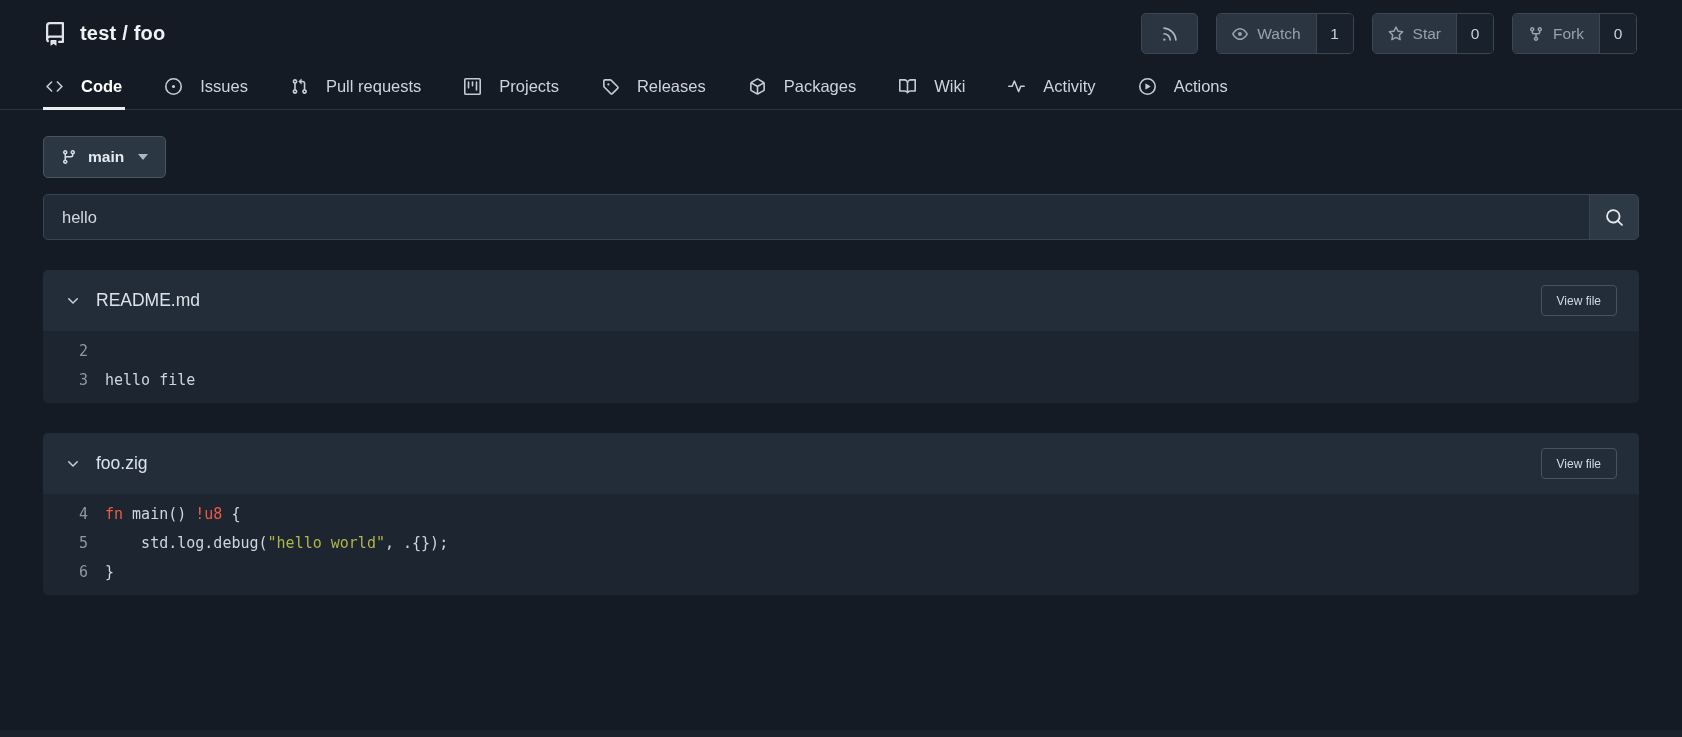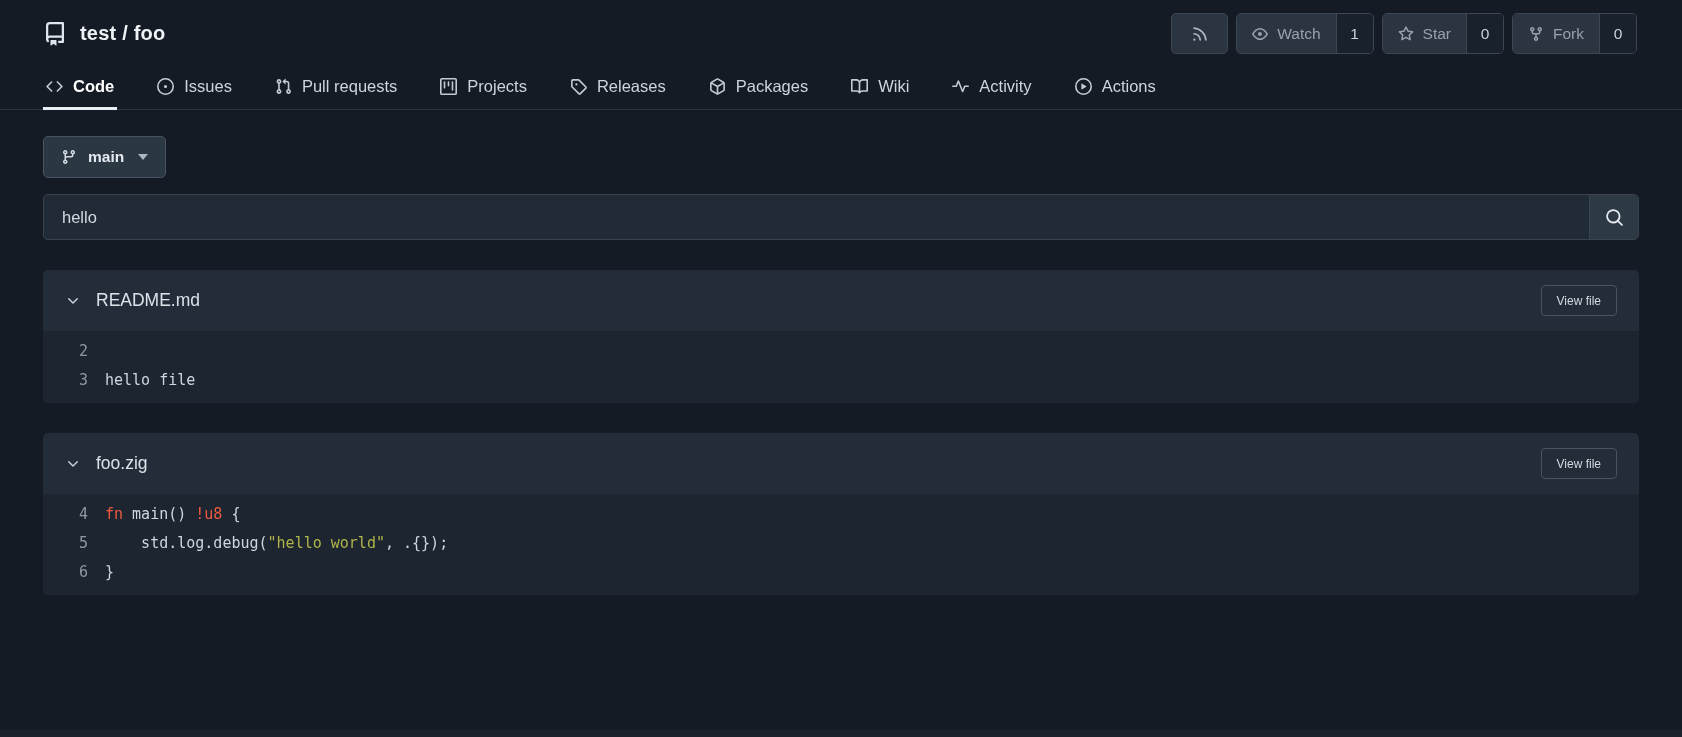--- a/index.html
+++ b/index.html
@@ -12,29 +12,29 @@
     overflow:hidden;
   }
   svg { display:block; }
 
   
   .repo-header { display:flex; align-items:center; justify-content:space-between; padding:13px 45px 9px 43px; }
   .repo-title { display:flex; align-items:center; gap:13px; color:#eef2f6; }
   .repo-title .book { color:#dfe5eb; }
   .repo-title h1 { font-size:20px; font-weight:700; letter-spacing:.2px; }
   .repo-title h1 a { color:#eef2f6; text-decoration:none; }
-  .repo-actions { display:flex; align-items:center; gap:8px; }
+  .repo-actions { display:flex; align-items:center; gap:18px; }
   .hbtn-group { display:flex; align-items:stretch; height:41px; border:1px solid #3d4754; border-radius:5px; overflow:hidden; font-size:15.5px; }
   .hbtn-label { display:flex; align-items:center; gap:9px; background:#2b3542; color:#97a1ac; padding:0 15px; cursor:pointer; }
   .hbtn-count { display:flex; align-items:center; justify-content:center; background:#19212c; color:#c9d1d9; min-width:37px; padding:0 10px; border-left:1px solid #3d4754; cursor:pointer; }
   .rss-btn { width:57px; height:41px; background:#2b3542; border:1px solid #3d4754; border-radius:5px; display:flex; align-items:center; justify-content:center; color:#aeb7c1; cursor:pointer; }
 
   
   .tabs { display:flex; align-items:stretch; gap:37px; padding:0 43px; height:47px; border-bottom:1px solid #2c343f; }
-  .tab { display:flex; align-items:center; gap:10px; color:#ccd4dd; font-size:16.5px; text-decoration:none; position:relative; padding:0 3px; cursor:pointer; }
+  .tab { display:flex; align-items:center; gap:18px; color:#ccd4dd; font-size:16.5px; text-decoration:none; position:relative; padding:0 3px; cursor:pointer; }
   .tab .tab-ic { color:#c3ccd5; display:flex; }
   .tab.active { color:#ffffff; font-weight:700; }
   .tab.active::after { content:""; position:absolute; left:0; right:0; bottom:-1px; height:3px; background:#e9eef3; }
 
   
   .container { padding:0 43px; }
   .branch-row { margin-top:26px; }
   .branch-btn { display:inline-flex; align-items:center; gap:11px; height:42px; padding:0 17px; background:#2c3744; border:1px solid #495463; border-radius:5px; color:#e4eaf0; font-size:15.5px; font-weight:700; cursor:pointer; font-family:inherit; }
   .branch-btn .br-ic { color:#d5dce3; display:flex; }
   .caret { width:0; height:0; border-left:5px solid transparent; border-right:5px solid transparent; border-top:6px solid #aeb7c1; margin-left:3px; }

